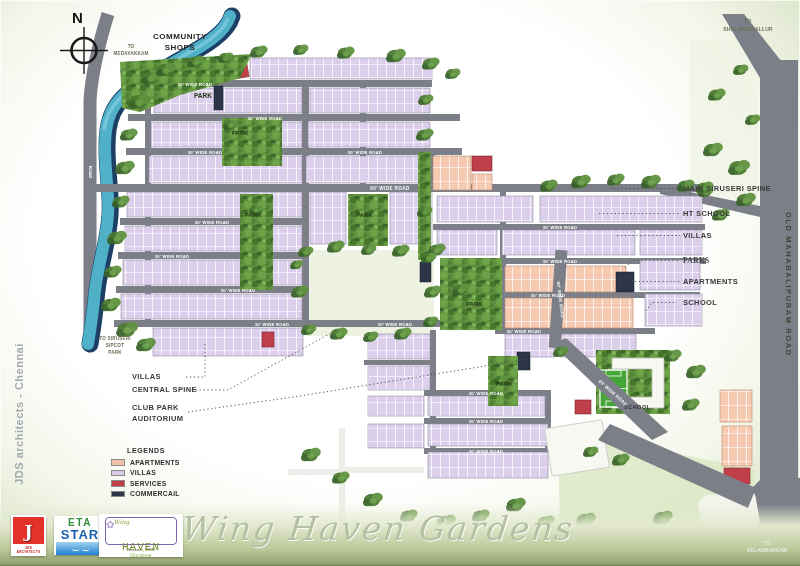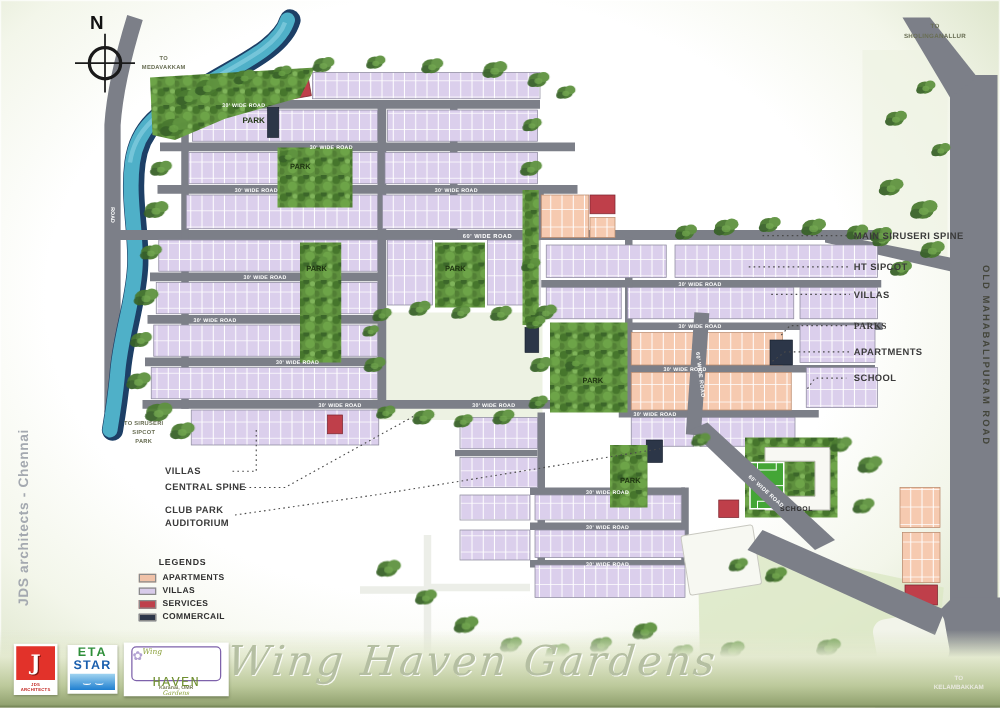--- a/index.html
+++ b/index.html
@@ -25,23 +25,23 @@
   .legend .hdr{font-size:7px;font-weight:bold;color:#2f2f2f;letter-spacing:.6px;margin-left:27px;margin-bottom:3px;}
   .legend .row{display:flex;align-items:center;height:10.5px;}
   .legend .sw{width:14px;height:6.5px;margin-left:11px;margin-right:5px;border:0.5px solid #8a8a8a;}
   .legend .lb{font-size:6.8px;font-weight:bold;color:#2f2f2f;letter-spacing:.3px;}
   
   .card{position:absolute;background:#fff;box-shadow:0 1px 2px rgba(60,70,40,.45);z-index:4;}
   .jds{left:11px;top:515px;width:35px;height:41px;padding:2px;}
   .jds .red{background:#e2322a;height:27px;display:flex;align-items:center;justify-content:center;}
   .jds .red .j{color:#fff;font-family:"DejaVu Serif",serif;font-weight:bold;font-size:17px;text-shadow:1px 1px 0 #7a1511;}
   .jds .cap{font-size:3.4px;color:#c22722;font-weight:bold;text-align:center;margin-top:2px;letter-spacing:.2px;}
-  .eta{left:54px;top:516px;width:40px;height:39px;padding:2px 2px 0;text-align:center;}
+  .eta{left:54px;top:516px;width:52px;height:39px;padding:2px 2px 0;text-align:center;}
   .eta .l1{font-size:10px;font-weight:bold;color:#2f8f3a;letter-spacing:1.5px;line-height:1;}
-  .eta .l2{font-size:10px;font-weight:bold;color:#1a5fae;letter-spacing:1px;line-height:1;}
+  .eta .l2{font-size:13px;font-weight:bold;color:#1a5fae;letter-spacing:1px;line-height:1;}
   .eta .sea{margin-top:1px;height:13px;background:linear-gradient(180deg,#9fd3f0,#1f7fd0);display:flex;align-items:center;justify-content:center;gap:3px;}
   .gull{width:7px;height:4px;border-bottom:1.6px solid #fff;border-radius:50%;}
   .haven{left:99px;top:514px;width:84px;height:43px;padding:2px;}
   .haven .box{position:relative;border:1.5px solid #7e62ab;border-radius:4px;height:28px;margin:1px 4px 0;text-align:center;}
   .haven .pre{position:absolute;left:8px;top:0px;font-family:"DejaVu Serif",serif;font-style:italic;font-size:6px;color:#8aa03a;}
   .haven .nm{font-family:Liberation Mono, monospace;font-size:11px;color:#6f8f2f;letter-spacing:1px;margin-top:24px;line-height:1;}
   .haven .post{font-family:"DejaVu Serif",serif;font-style:italic;font-size:5px;color:#8aa03a;line-height:1;}
   .haven .cap{font-size:4.2px;color:#7a7f5a;font-weight:bold;text-align:center;margin-top:2px;}
   .flour{position:absolute;left:0px;top:1px;font-size:10px;color:#a08cc8;opacity:.8;}
 </style>
@@ -328,36 +328,38 @@
       <text x="486" y="453">30' WIDE ROAD</text>
     </g>
     <text x="390" y="190" font-size="4.6" font-weight="bold" fill="#ffffff" text-anchor="middle" letter-spacing=".4">60' WIDE ROAD</text>
     <text font-size="4.4" font-weight="bold" fill="#ffffff" text-anchor="middle" letter-spacing=".3" transform="rotate(83 559 300)" x="559" y="300">60' WIDE ROAD</text>
     <text font-size="4.4" font-weight="bold" fill="#ffffff" text-anchor="middle" letter-spacing=".3" transform="rotate(42 612 394)" x="612" y="394">60' WIDE ROAD</text>
     <text font-size="4.2" font-weight="bold" fill="#ffffff" text-anchor="middle" transform="rotate(90 89 172)" x="89" y="172">ROAD</text>
     <text font-size="7.5" font-weight="bold" fill="#43453a" letter-spacing="1.6" transform="rotate(90 786 212)" x="786" y="212">OLD MAHABALIPURAM ROAD</text>
   </g>
 </svg>
 
+<div class="ov preline" style="left:138px;top:32px;width:84px;text-align:center;font-size:8px;font-weight:bold;color:#262626;letter-spacing:.5px;line-height:1.35;">COMMUNITY
+SHOPS</div>
 
 <div class="ov preline tiny-olive" style="left:108px;top:44px;width:46px;">TO
 MEDAVAKKAM</div>
 
 <div class="ov preline tiny-olive" style="left:702px;top:18px;width:92px;font-size:5px;">TO
 SHOLINGANALLUR</div>
 
 <div class="ov preline" style="left:738px;top:540px;width:58px;text-align:center;font-size:5px;font-weight:bold;color:#e9e9df;line-height:1.4;z-index:3;">TO
 KELAMBAKKAM</div>
 
 <div class="ov preline tiny-olive" style="left:90px;top:336px;width:50px;">TO SIRUSERI
 SIPCOT
 PARK</div>
 
 <div class="ov callout" style="left:683px;top:184px;">MAIN SIRUSERI SPINE</div>
-<div class="ov callout" style="left:683px;top:209px;">HT SIPCOT</div>
+<div class="ov callout" style="left:683px;top:209px;">HT SCHOOL</div>
 <div class="ov callout" style="left:683px;top:231px;">VILLAS</div>
 <div class="ov callout" style="left:683px;top:256px;font-family:Liberation Serif, serif;">PARKS</div>
 <div class="ov callout" style="left:683px;top:277px;">APARTMENTS</div>
 <div class="ov callout" style="left:683px;top:298px;">SCHOOL</div>
 
 <div class="ov callout" style="left:132px;top:372px;">VILLAS</div>
 <div class="ov callout" style="left:132px;top:385px;">CENTRAL SPINE</div>
 <div class="ov callout preline" style="left:132px;top:403px;">CLUB PARK
 AUDITORIUM</div>
 

